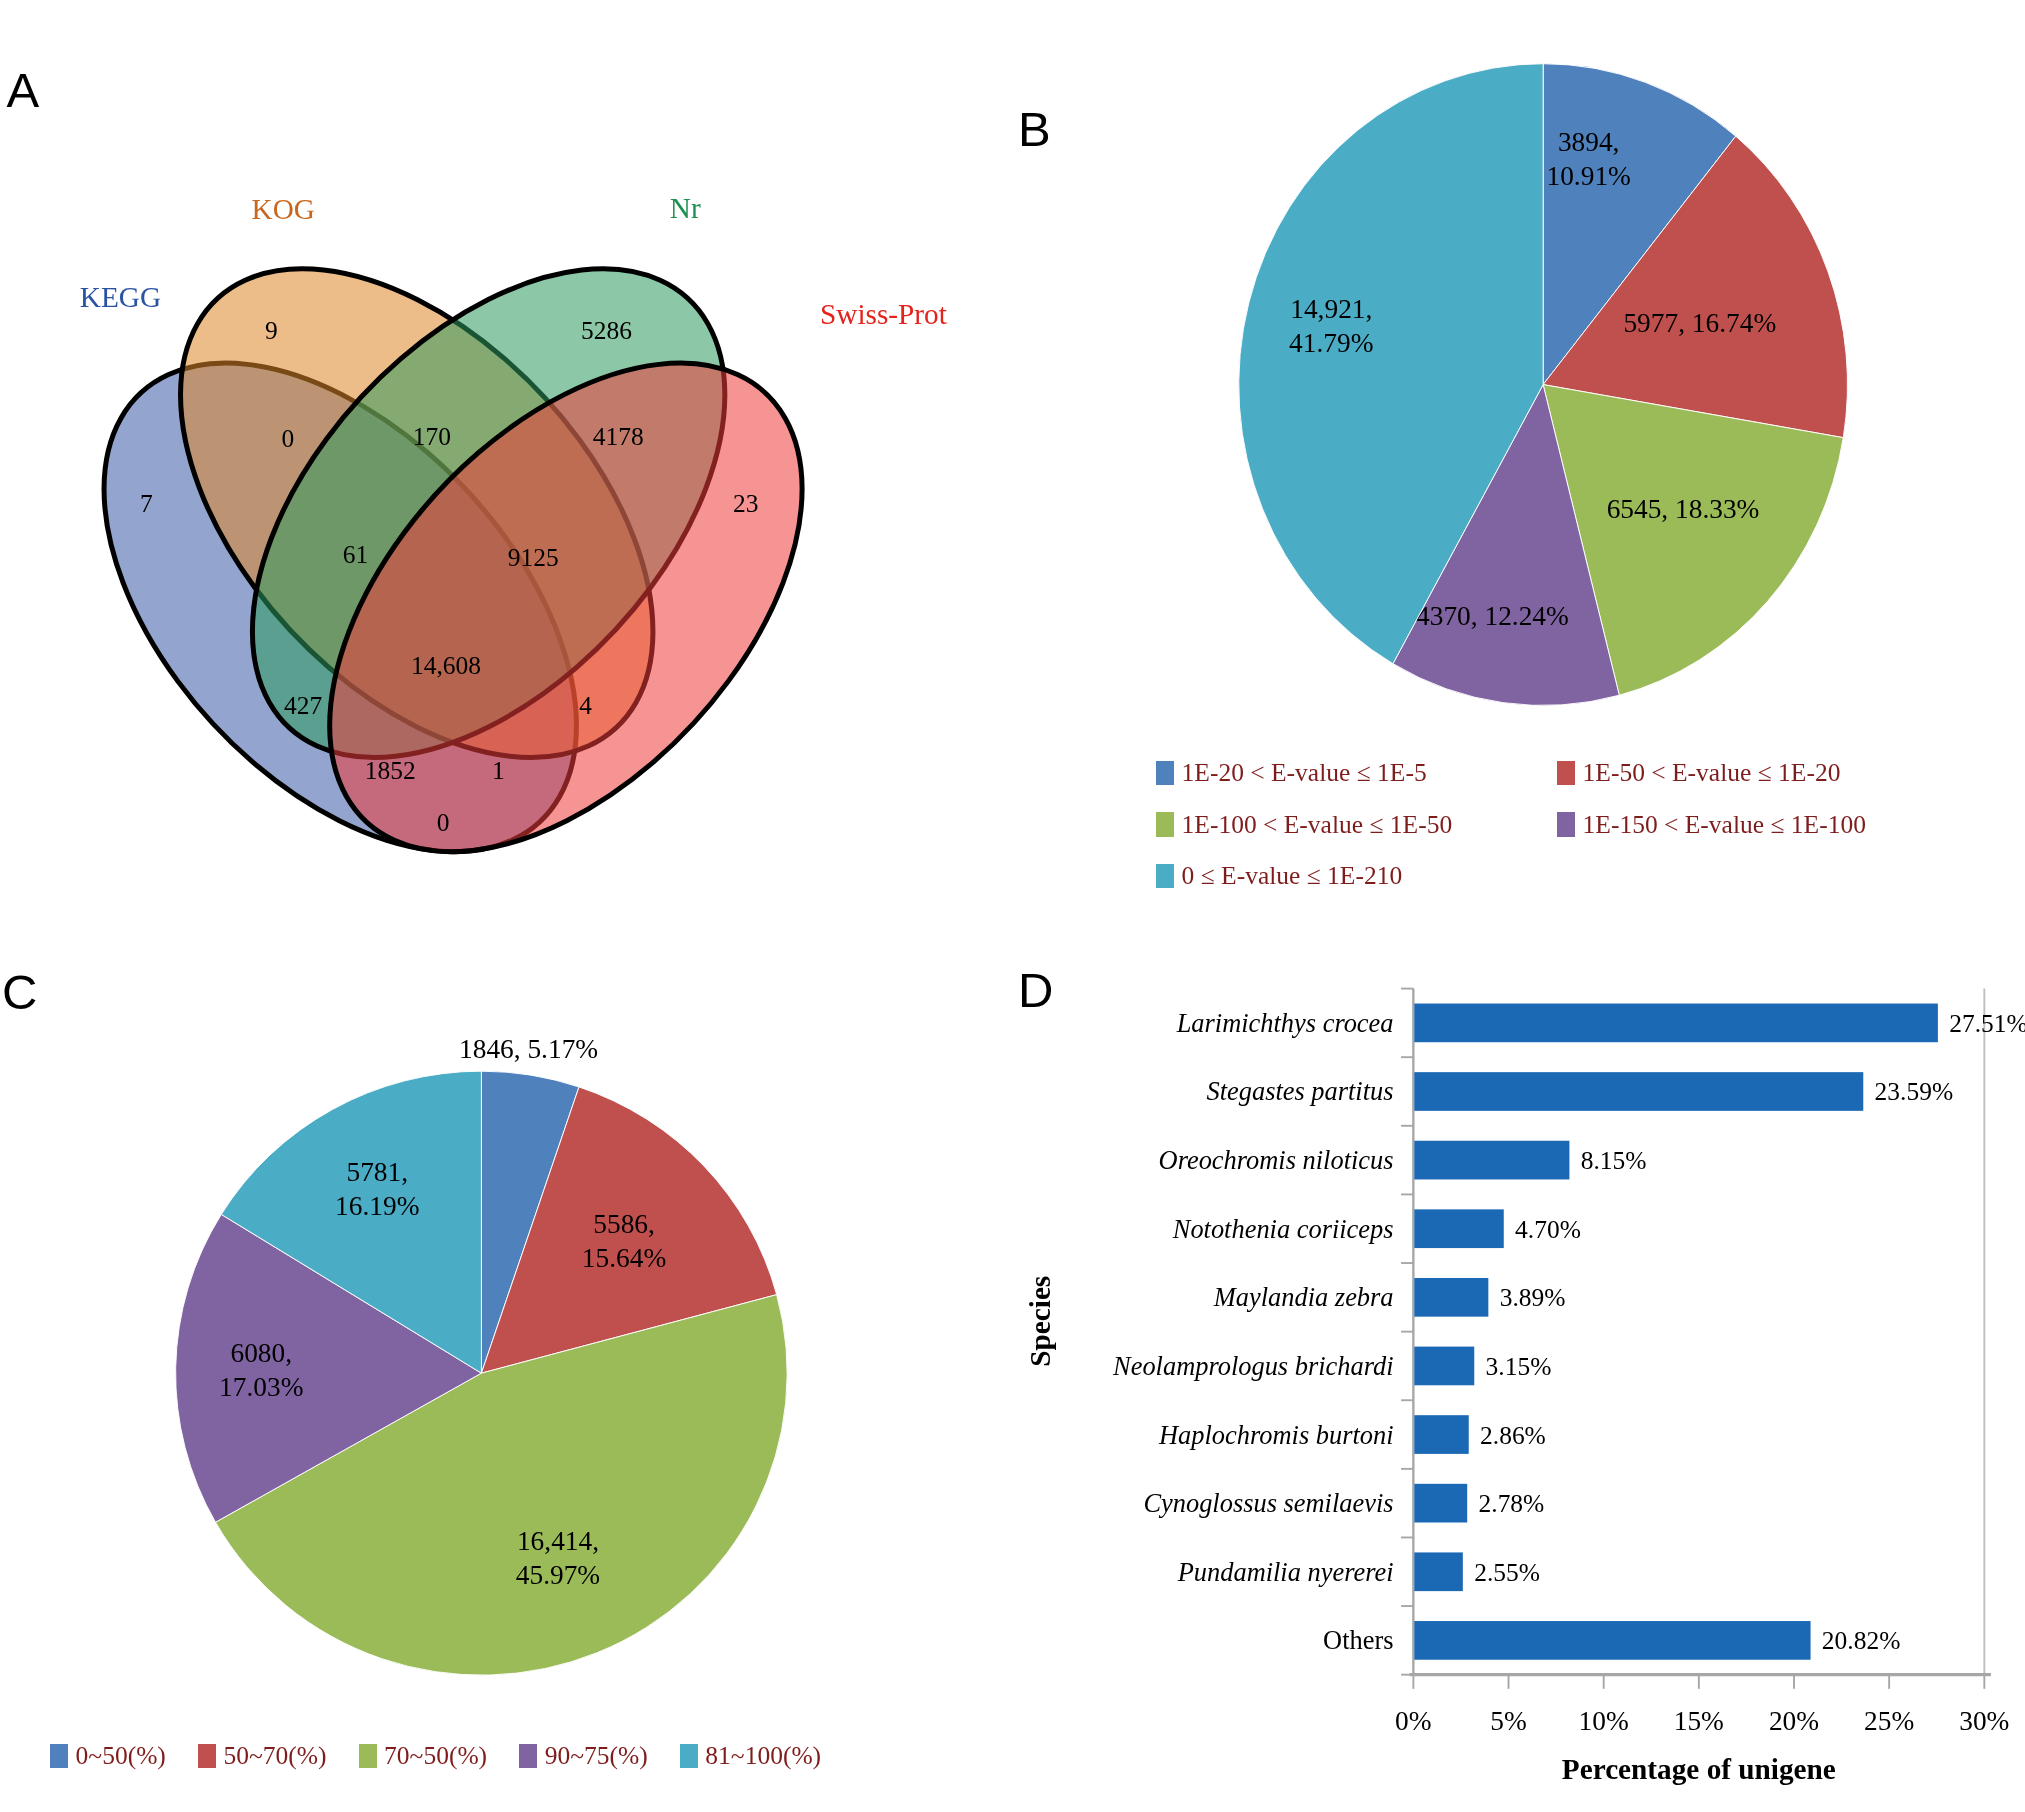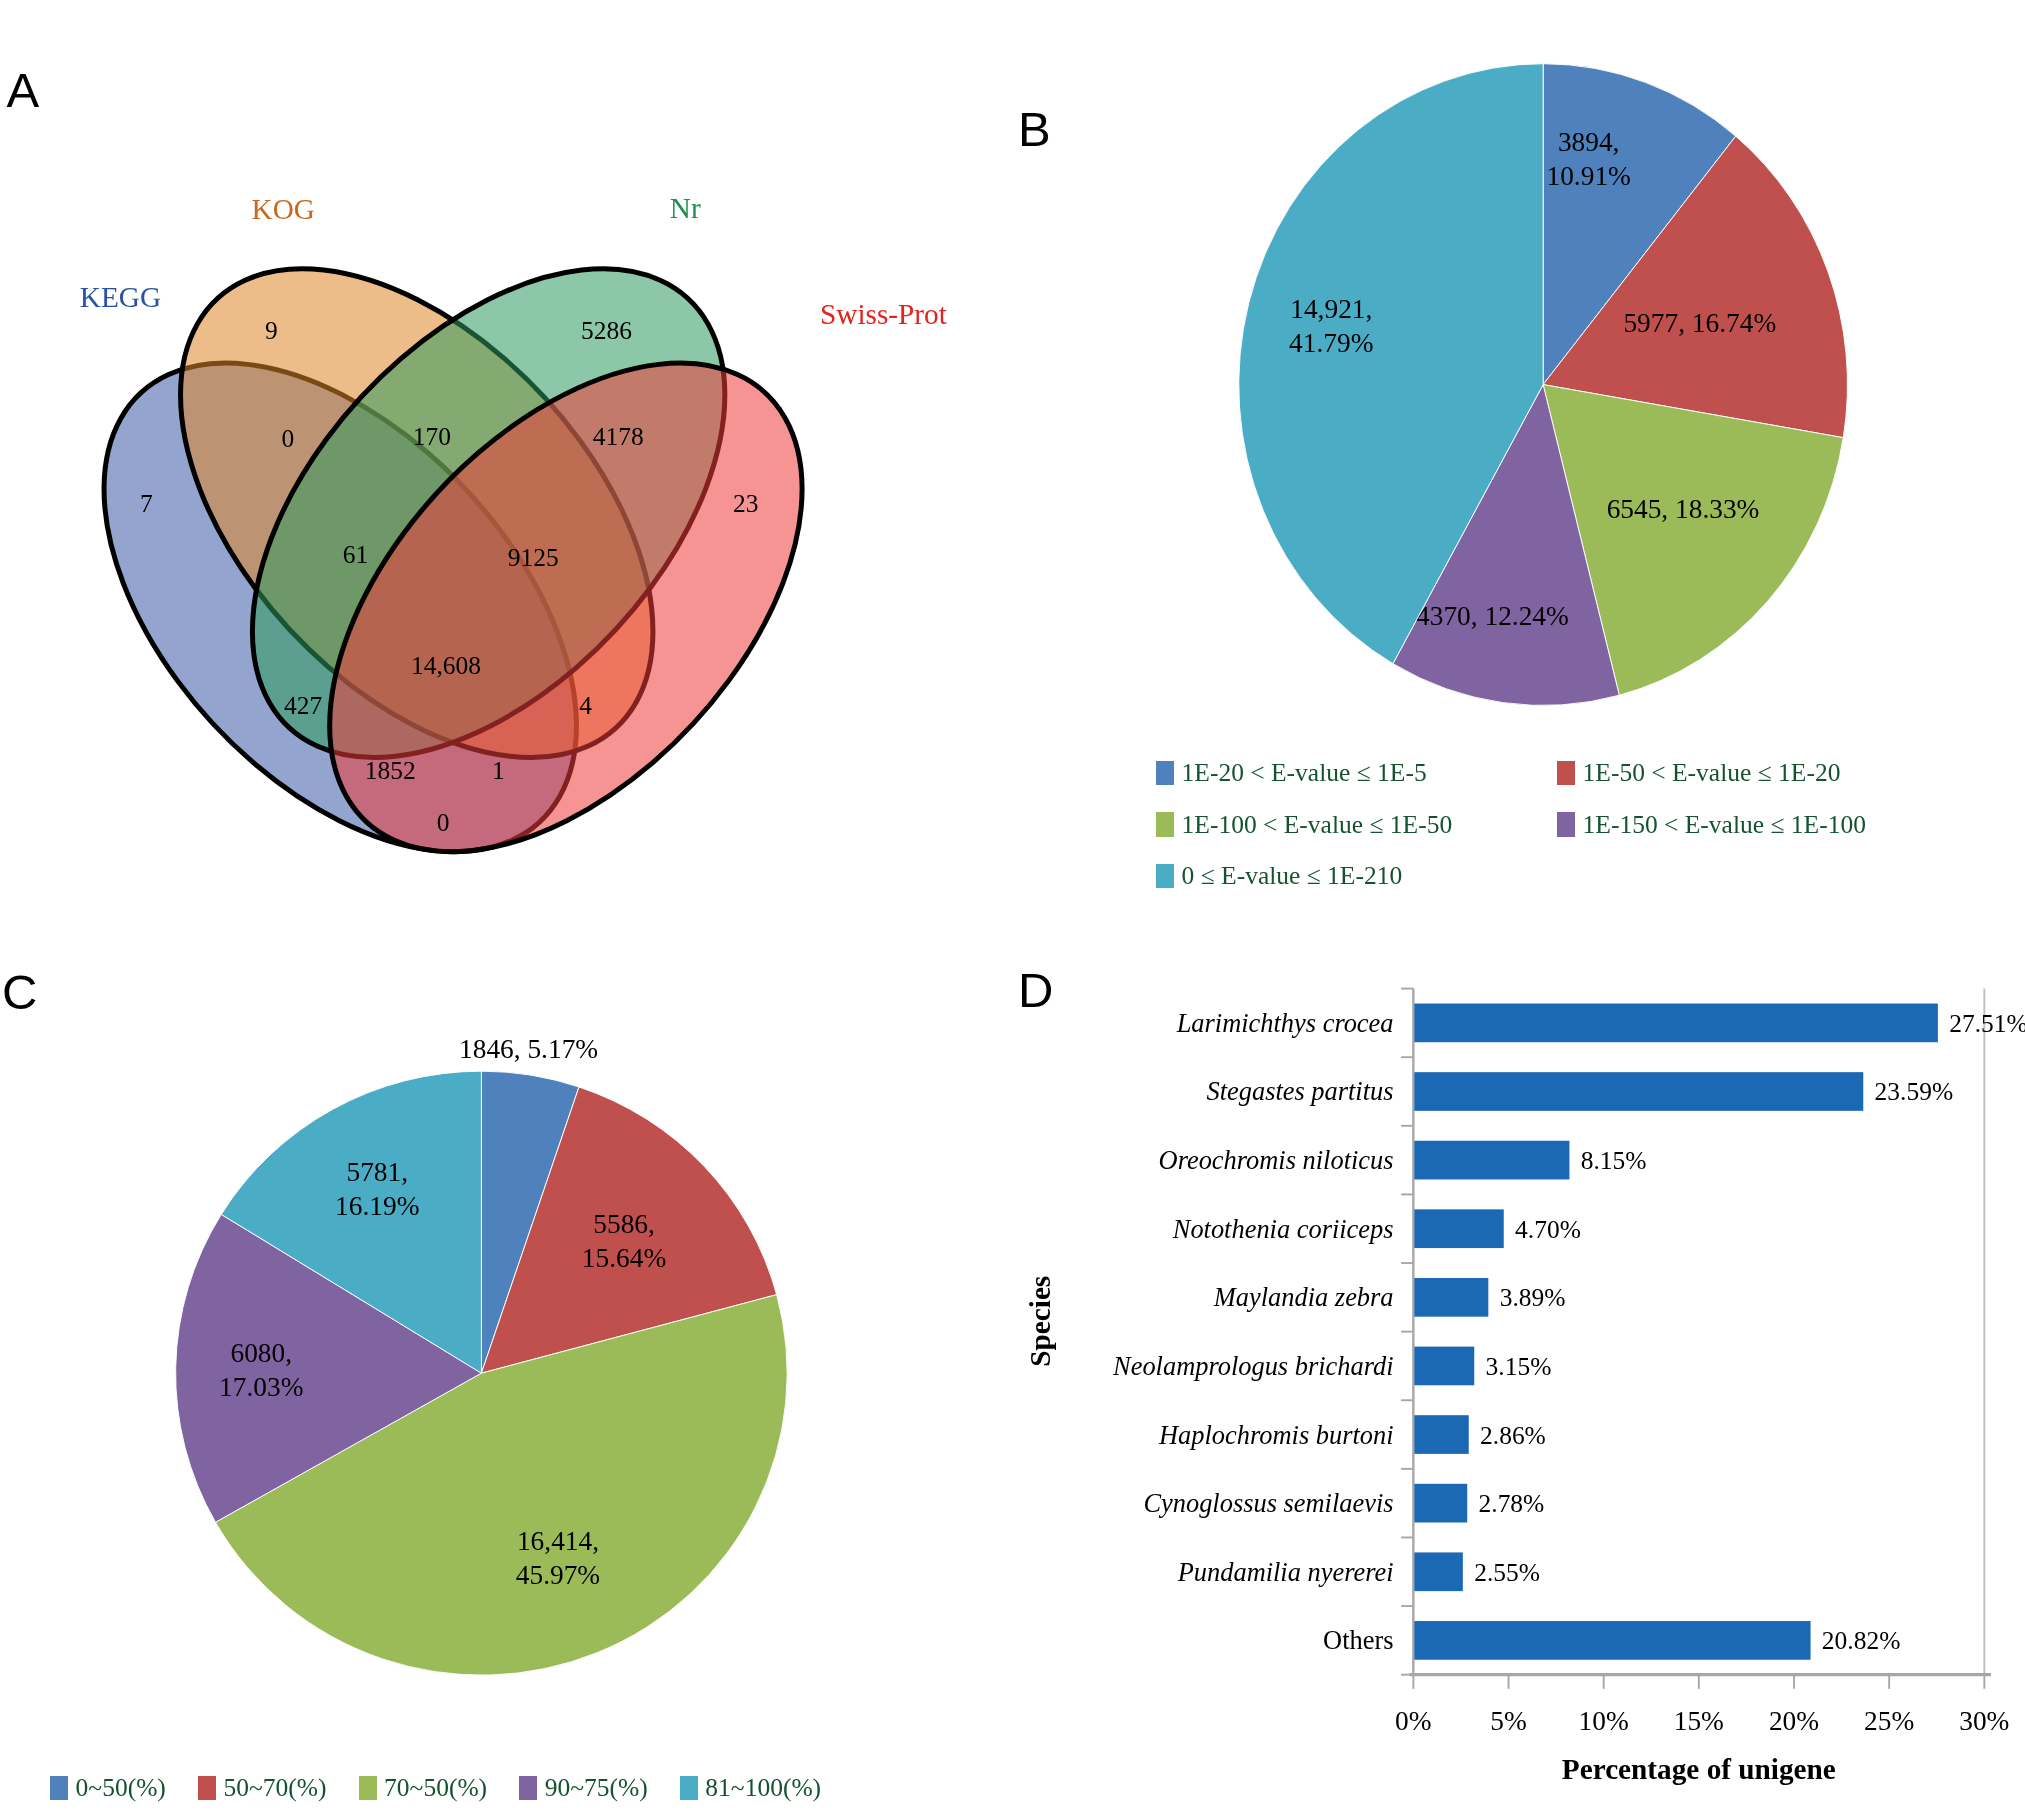--- a/index.html
+++ b/index.html
@@ -10,23 +10,23 @@
   .venn-set-label{font-family:"Liberation Serif",serif;font-size:62px;}
   .venn-number{font-family:"Liberation Serif",serif;font-size:54px;fill:#000;}
   .pie-label{font-family:"Liberation Serif",serif;font-size:58px;fill:#000;}
   .bar-cat{font-family:"Liberation Serif",serif;font-size:56px;fill:#000;}
   .bar-val{font-family:"Liberation Serif",serif;font-size:54px;fill:#000;}
   .bar-tick{font-family:"Liberation Serif",serif;font-size:58px;fill:#000;}
   .axis-title{font-family:"Liberation Serif",serif;font-size:62px;font-weight:bold;fill:#000;}
   .legend{position:absolute;}
   .legend-item{display:inline-flex;align-items:center;white-space:nowrap;}
   .legend-swatch{width:18px;height:24.5px;margin-right:7.6px;flex:0 0 auto;}
-  .legend-text{font-family:"Liberation Serif",serif;font-size:25.5px;color:#14532d;line-height:28px;}
+  .legend-text{font-family:"Liberation Serif",serif;font-size:25.5px;color:#7f1d1d;line-height:28px;}
   #legend-b{left:1156px;top:759px;display:grid;grid-template-columns:401px auto;row-gap:23.6px;}
-  #legend-c{left:50px;top:1742px;display:flex;gap:32px;margin-top:32px;}
+  #legend-c{left:50px;top:1742px;display:flex;gap:32px;}
 </style>
 </head>
 <body>
 
 <span class="panel-letter" style="left:6.6px;top:66px">A</span>
 <span class="panel-letter" style="left:1018px;top:105px">B</span>
 <span class="panel-letter" style="left:1.9px;top:968px">C</span>
 <span class="panel-letter" style="left:1018px;top:966px">D</span>
 
 <svg class="layer" id="svg-a" viewBox="0 0 4291 3840">

